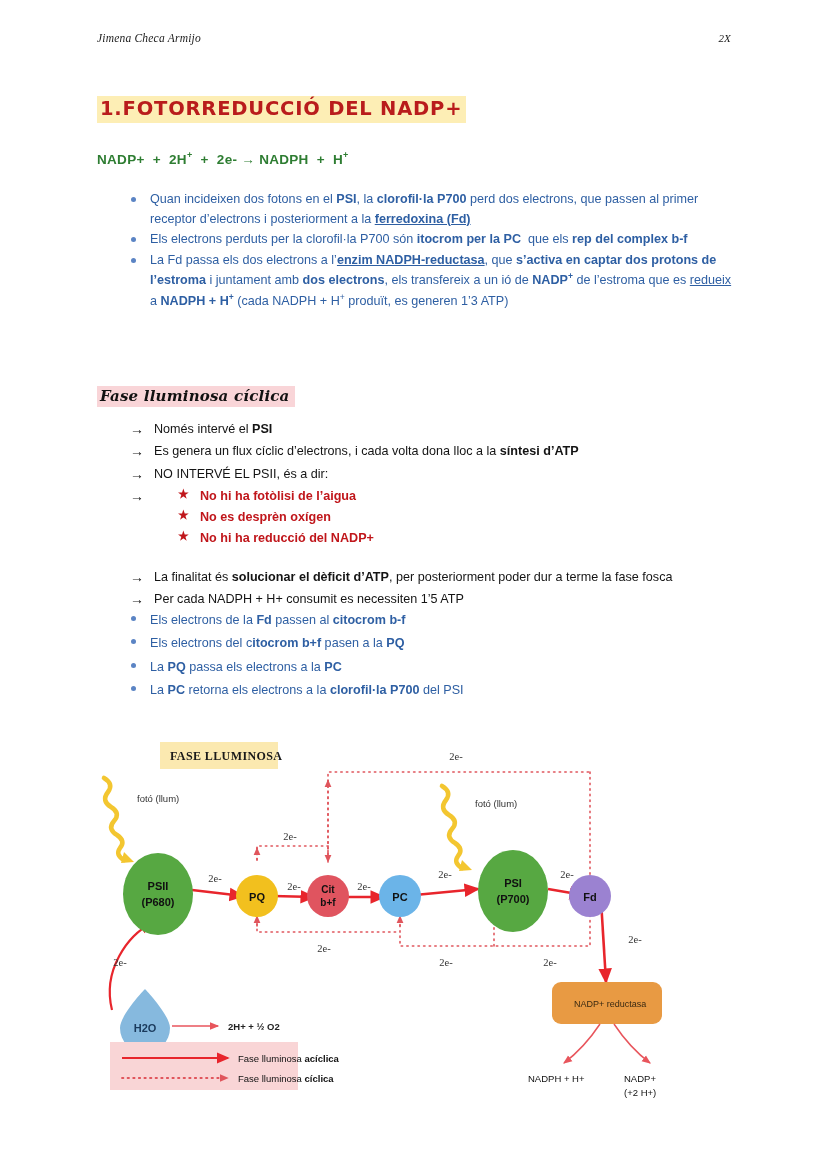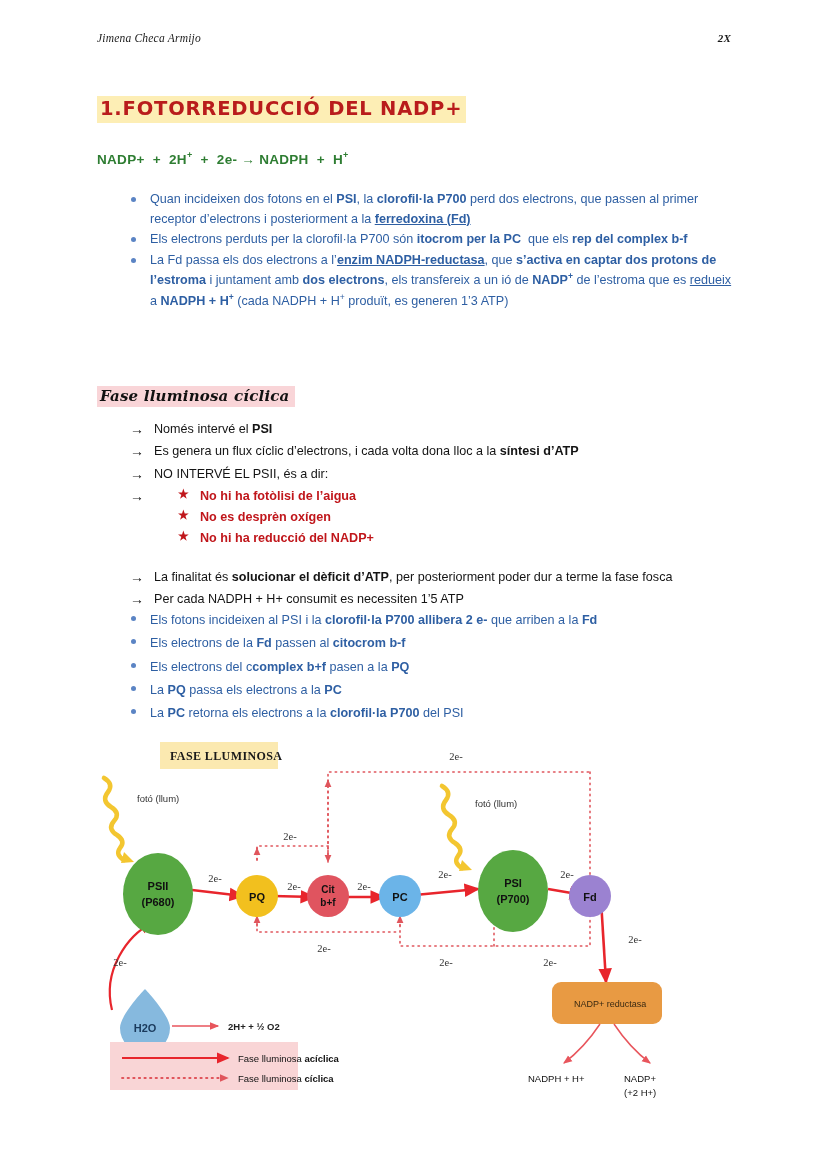--- a/index.html
+++ b/index.html
@@ -30,21 +30,21 @@
     width: 634px;
     display: flex;
     justify-content: space-between;
     align-items: baseline;
     font-family: "Liberation Serif", serif;
     font-style: italic;
     font-size: 11.5px;
     color: #1a1a1a;
     letter-spacing: .2px;
   }
-  .doc-header .right { font-weight: bold; font-size: 11px; }
+  .doc-header .right { font-weight: normal; font-size: 11px; }
 
   
   .main-title {
     position: absolute;
     top: 96px;
     left: 97px;
     background: #fdeeb5;
     color: #b91c1c;
     font-size: 19.5px;
     font-weight: bold;
@@ -264,23 +264,22 @@
         <li>No hi ha fotòlisi de l’aigua</li>
         <li>No es desprèn oxígen</li>
         <li>No hi ha reducció del NADP+</li>
       </ul>
     </li>
     <li>La finalitat és <b>solucionar el dèficit d’ATP</b>, per posteriorment poder dur a terme la fase fosca</li>
     <li>Per cada NADPH + H+ consumit es necessiten 1’5 ATP</li>
   </ul>
 
   <ul class="blue-list2">
-    <li>Els fotons incideixen al PSI i la <b>clorofil·la P700 allibera 2 e-</b> que arriben a la <b>Fd</b></li>
     <li>Els electrons de la <b>Fd</b> passen al <b>citocrom b-f</b></li>
-    <li>Els electrons del c<b>complex b+f</b> pasen a la <b>PQ</b></li>
+    <li>Els electrons del c<b>itocrom b+f</b> pasen a la <b>PQ</b></li>
     <li>La <b>PQ</b> passa els electrons a la <b>PC</b></li>
     <li>La <b>PC</b> retorna els electrons a la <b>clorofil·la P700</b> del PSI</li>
   </ul>
 
   <div class="diagram">
     <svg width="700" height="380" viewBox="0 0 700 380" xmlns="http://www.w3.org/2000/svg">
       <defs>
         <marker id="ah" markerWidth="7" markerHeight="7" refX="5.2" refY="3" orient="auto">
           <path d="M0,0.4 L6,3 L0,5.6 Z" fill="#e8252c"></path>
         </marker>

